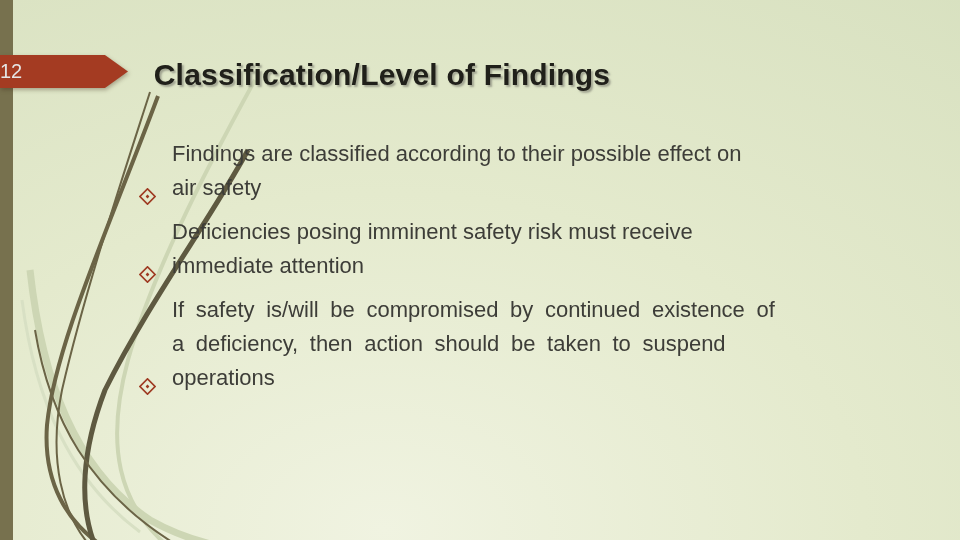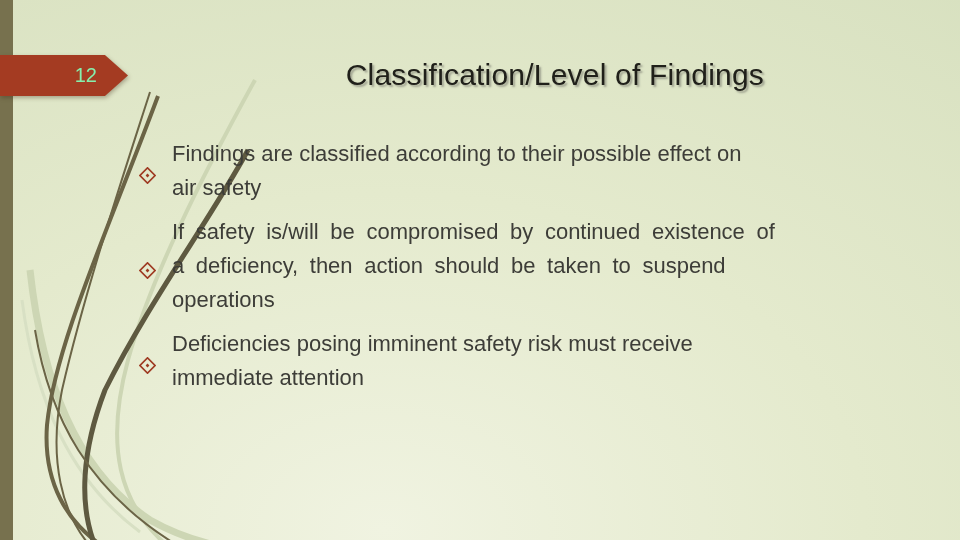--- a/index.html
+++ b/index.html
@@ -13,44 +13,44 @@
   }
   .left-bar{
     position:absolute;left:0;top:0;width:13px;height:540px;
     background:#77714e;
   }
   .decor-svg{
     position:absolute;left:0;top:0;width:960px;height:540px;
     pointer-events:none;
   }
   .page-arrow{
-    position:absolute;left:0;top:57px;width:128px;height:41px;
+    position:absolute;left:0;top:57px;width:128px;height:33px;
     background:#a43b22;
     clip-path:polygon(0 0, 82% 0, 100% 50%, 82% 100%, 0 100%);
-    display:flex;align-items:center;justify-content:flex-end;
+    display:flex;align-items:center;
     padding-right:31px;box-sizing:border-box;
-    color:#86efac;font-size:20px;
+    color:#e5e5e5;font-size:20px;
   }
   .arrow-wrap{
     position:absolute;left:0;top:55px;
     filter:drop-shadow(1px 2px 2px rgba(60,40,20,0.35));
   }
   .arrow-wrap .page-arrow{position:static;}
   .slide-title{
     position:absolute;left:0;top:58px;width:764px;
-    text-align:right;
-    font-size:30px;font-weight:normal;color:#20201a;
+    text-align:center;
+    font-size:30px;font-weight:bold;color:#20201a;
     text-shadow:2px 2px 2px rgba(110,110,100,0.55);
     letter-spacing:0.2px;
   }
   .bullet-list{
     position:absolute;left:139px;top:137px;width:780px;
   }
   .bullet-item{
-    display:flex;align-items:center;gap:16px;
+    display:flex;align-items:flex-end;gap:16px;
     margin-bottom:10px;
     font-size:22px;line-height:34px;color:#3d3d38;
   }
   .bullet-item .diamond{
     flex:0 0 auto;margin-top:8px;
   }
   .bullet-text{
     white-space:pre-line;
   }
   .bullet-item.wide-spacing .bullet-text{
@@ -87,33 +87,33 @@
     <div class="bullet-item">
       <svg class="diamond" width="17" height="17" viewBox="0 0 17 17" xmlns="http://www.w3.org/2000/svg">
         <rect x="3.1" y="3.1" width="10.8" height="10.8" transform="rotate(45 8.5 8.5)" fill="none" stroke="#9e3a22" stroke-width="1.7"></rect>
         <path d="M6.6 8.5 L8.5 6.6 L10.4 8.5 L8.5 10.4 Z" fill="#9e3a22"></path>
       </svg>
       <span class="bullet-text">Findings are classified according to their possible effect on
 air safety</span>
     </div>
 
 
+    <div class="bullet-item">
+      <svg class="diamond" width="17" height="17" viewBox="0 0 17 17" xmlns="http://www.w3.org/2000/svg">
+        <rect x="3.1" y="3.1" width="10.8" height="10.8" transform="rotate(45 8.5 8.5)" fill="none" stroke="#9e3a22" stroke-width="1.7"></rect>
+        <path d="M6.6 8.5 L8.5 6.6 L10.4 8.5 L8.5 10.4 Z" fill="#9e3a22"></path>
+      </svg>
+      <span class="bullet-text">Deficiencies posing imminent safety risk must receive
+immediate attention</span>
+    </div>
+
     <div class="bullet-item wide-spacing">
       <svg class="diamond" width="17" height="17" viewBox="0 0 17 17" xmlns="http://www.w3.org/2000/svg">
         <rect x="3.1" y="3.1" width="10.8" height="10.8" transform="rotate(45 8.5 8.5)" fill="none" stroke="#9e3a22" stroke-width="1.7"></rect>
         <path d="M6.6 8.5 L8.5 6.6 L10.4 8.5 L8.5 10.4 Z" fill="#9e3a22"></path>
       </svg>
       <span class="bullet-text">If safety is/will be compromised by continued existence of
 a deficiency, then action should be taken to suspend
 operations</span>
     </div>
 
-    <div class="bullet-item">
-      <svg class="diamond" width="17" height="17" viewBox="0 0 17 17" xmlns="http://www.w3.org/2000/svg">
-        <rect x="3.1" y="3.1" width="10.8" height="10.8" transform="rotate(45 8.5 8.5)" fill="none" stroke="#9e3a22" stroke-width="1.7"></rect>
-        <path d="M6.6 8.5 L8.5 6.6 L10.4 8.5 L8.5 10.4 Z" fill="#9e3a22"></path>
-      </svg>
-      <span class="bullet-text">Deficiencies posing imminent safety risk must receive
-immediate attention</span>
-    </div>
-
   </div>
 </div>
 
 </body></html>

